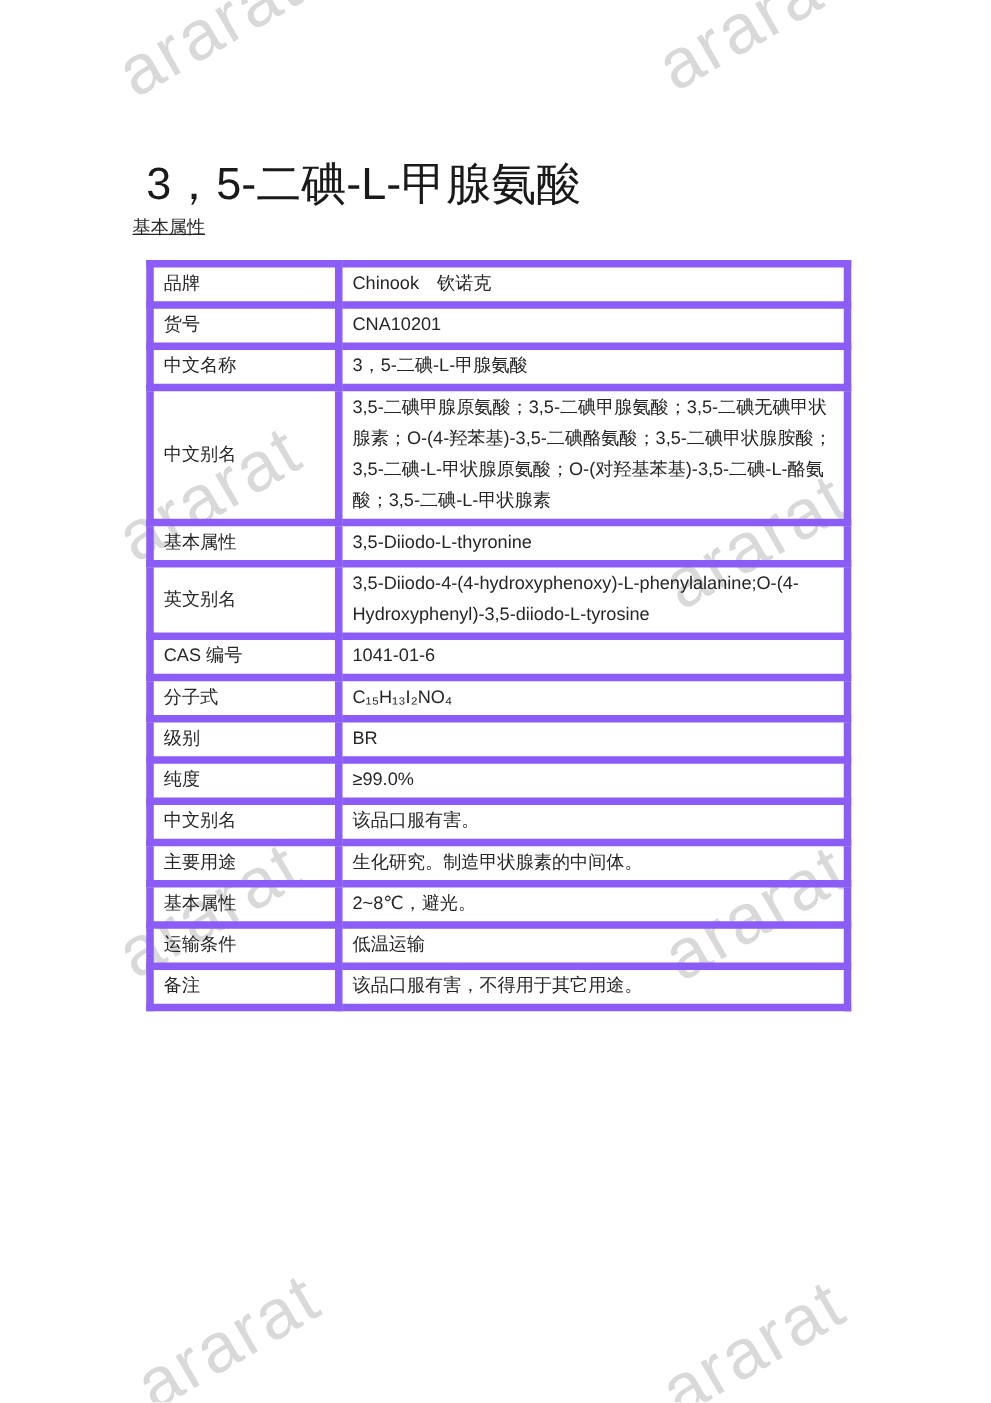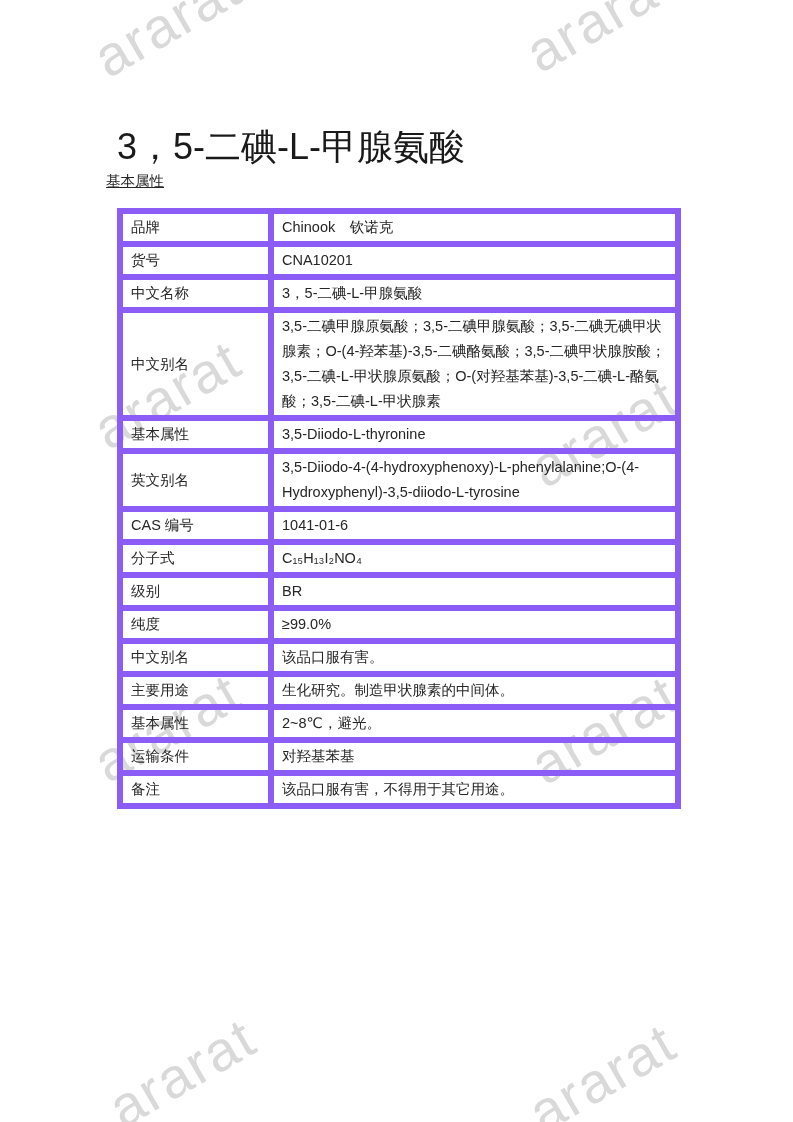--- a/index.html
+++ b/index.html
@@ -150,21 +150,21 @@
           <tr>
             <td class="cell-label">主要用途</td>
             <td class="cell-value">生化研究。制造甲状腺素的中间体。</td>
           </tr>
           <tr>
             <td class="cell-label">基本属性</td>
             <td class="cell-value">2~8℃，避光。</td>
           </tr>
           <tr>
             <td class="cell-label">运输条件</td>
-            <td class="cell-value">对羟基苯基</td>
+            <td class="cell-value">低温运输</td>
           </tr>
           <tr>
             <td class="cell-label">备注</td>
             <td class="cell-value">该品口服有害，不得用于其它用途。</td>
           </tr>
         </tbody>
     </table>
 
   </div>
 </div>

